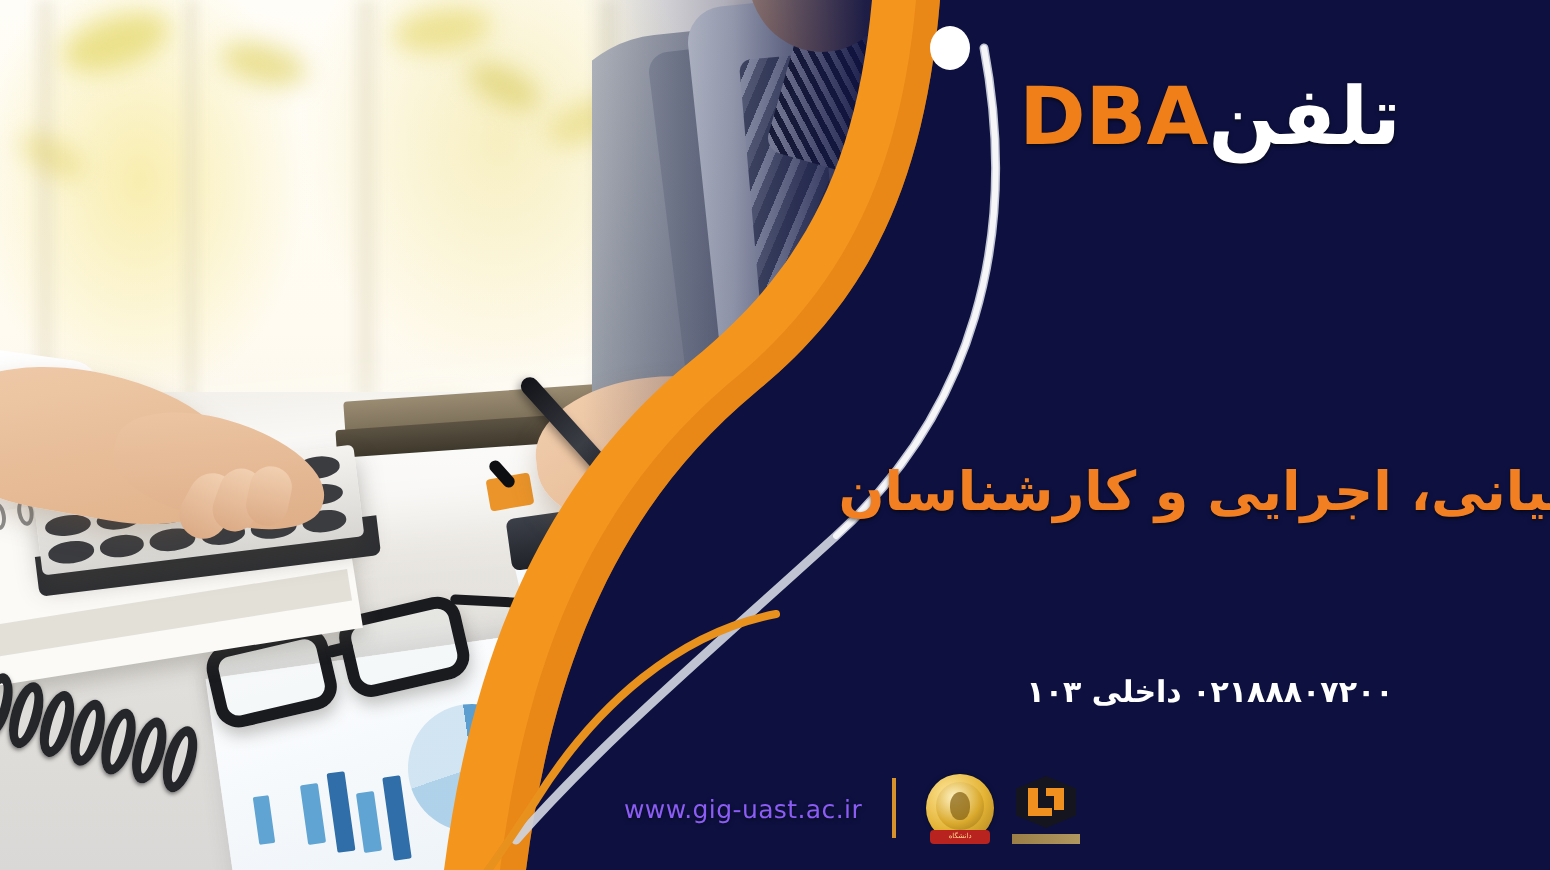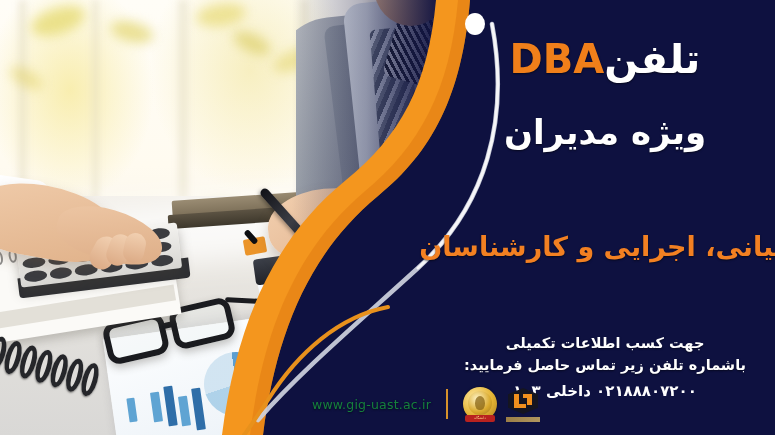--- a/index.html
+++ b/index.html
@@ -157,21 +157,21 @@
   .lb-txt{position:absolute;left:0;bottom:-1px;width:34px;height:5px;background:linear-gradient(90deg,#caa349,#e6c36a);opacity:.75;}
 
   .logo-seal{width:34px;height:34px;position:relative;}
   .seal-o{position:absolute;inset:0;border-radius:50%;background:radial-gradient(circle at 34% 30%,#ffe69a,#e3b334 55%,#a5791a 100%);box-shadow:0 0 2px rgba(0,0,0,.5);}
   .seal-i{position:absolute;left:5px;top:4px;width:24px;height:24px;border-radius:50%;background:radial-gradient(circle at 38% 32%,#fff3c4,#d9a92c 60%,#96701a);}
   .seal-f{position:absolute;left:12px;top:9px;width:10px;height:14px;border-radius:50% 50% 45% 45%;background:#8a6516;opacity:.75;}
   .seal-band{position:absolute;left:2px;bottom:-1px;width:30px;height:7px;background:#b8221f;border-radius:2px;}
   .seal-band span{display:block;font-size:3.5px;color:#ffd98a;text-align:center;line-height:7px;letter-spacing:.2px;}
 
   .divider{width:2px;height:30px;background:#e39a2a;opacity:.95;margin:0 6px;}
-  .url{font-size:12.5px;color:#15803d;letter-spacing:.2px;font-family:"DejaVu Sans","Liberation Sans",sans-serif;direction:ltr;text-shadow:0 1px 2px rgba(0,0,0,.55);}
+  .url{font-size:12.5px;color:#8b5cf6;letter-spacing:.2px;font-family:"DejaVu Sans","Liberation Sans",sans-serif;direction:ltr;text-shadow:0 1px 2px rgba(0,0,0,.55);}
 
   
   .man{position:absolute;left:296px;top:-6px;width:190px;height:300px;overflow:hidden;}
   .m-head{position:absolute;left:78px;top:-46px;width:74px;height:78px;border-radius:50%;background:linear-gradient(180deg,#f0cdab,#d9a87f);}
   .m-shoulder{position:absolute;left:-14px;top:18px;width:210px;height:290px;background:linear-gradient(120deg,#b9bcc2 0%,#9aa0a9 30%,#7e848f 62%,#5f6570 100%);border-radius:60px 40px 0 0;transform:rotate(-6deg);}
   .m-shirt{position:absolute;left:58px;top:6px;width:86px;height:230px;background:linear-gradient(110deg,#dfe4ea,#b9c2cc);transform:rotate(-6deg);border-radius:18px;}
   .m-tie{position:absolute;left:82px;top:34px;width:40px;height:200px;background:repeating-linear-gradient(118deg,#5b6473 0 5px,#cdd4de 5px 9px,#7e8794 9px 13px);transform:rotate(-5deg);border-radius:6px 6px 40% 40%;}
   .m-collar{position:absolute;left:98px;top:-4px;width:70px;height:96px;background:repeating-linear-gradient(46deg,#1d2128 0 3px,#e8ebef 3px 6px);transform:rotate(16deg);border-radius:8px;opacity:.95;}
   .m-lapel{position:absolute;left:40px;top:30px;width:40px;height:210px;background:linear-gradient(100deg,#8f96a1,#6b7280);transform:rotate(-7deg);border-radius:10px;}
 </style>
@@ -328,26 +328,23 @@
     <ellipse cx="475" cy="24" rx="10" ry="11" fill="#ffffff"></ellipse>
 
     <path d="M388,307
              C 340,316 298,352 268,400
              C 256,418 248,430 244,435" fill="none" stroke="#e8911c" stroke-width="4" stroke-linecap="round"></path>
   </svg>
 
   <div class="txt">
     <div class="line l1"><span>تلفن</span><span class="en">DBA</span></div>
 
-    <div class="line l2">ویژه مدیران</div>
     <div class="line l4">میانی، اجرایی و کارشناسان</div>
 
     <div class="contact">
-      <div class="c-line">جهت کسب اطلاعات تکمیلی</div>
-      <div class="c-line">باشماره تلفن زیر تماس حاصل فرمایید:</div>
       <div class="c-phone">۰۲۱۸۸۸۰۷۲۰۰ داخلی ۱۰۳</div>
     </div>
   </div>
 
   <div class="footer">
     <div class="logo-box">
       <div class="lb-cube"></div>
       <div class="lb-in">
         <b class="lb-i1"></b>
           <b class="lb-i2"></b>

